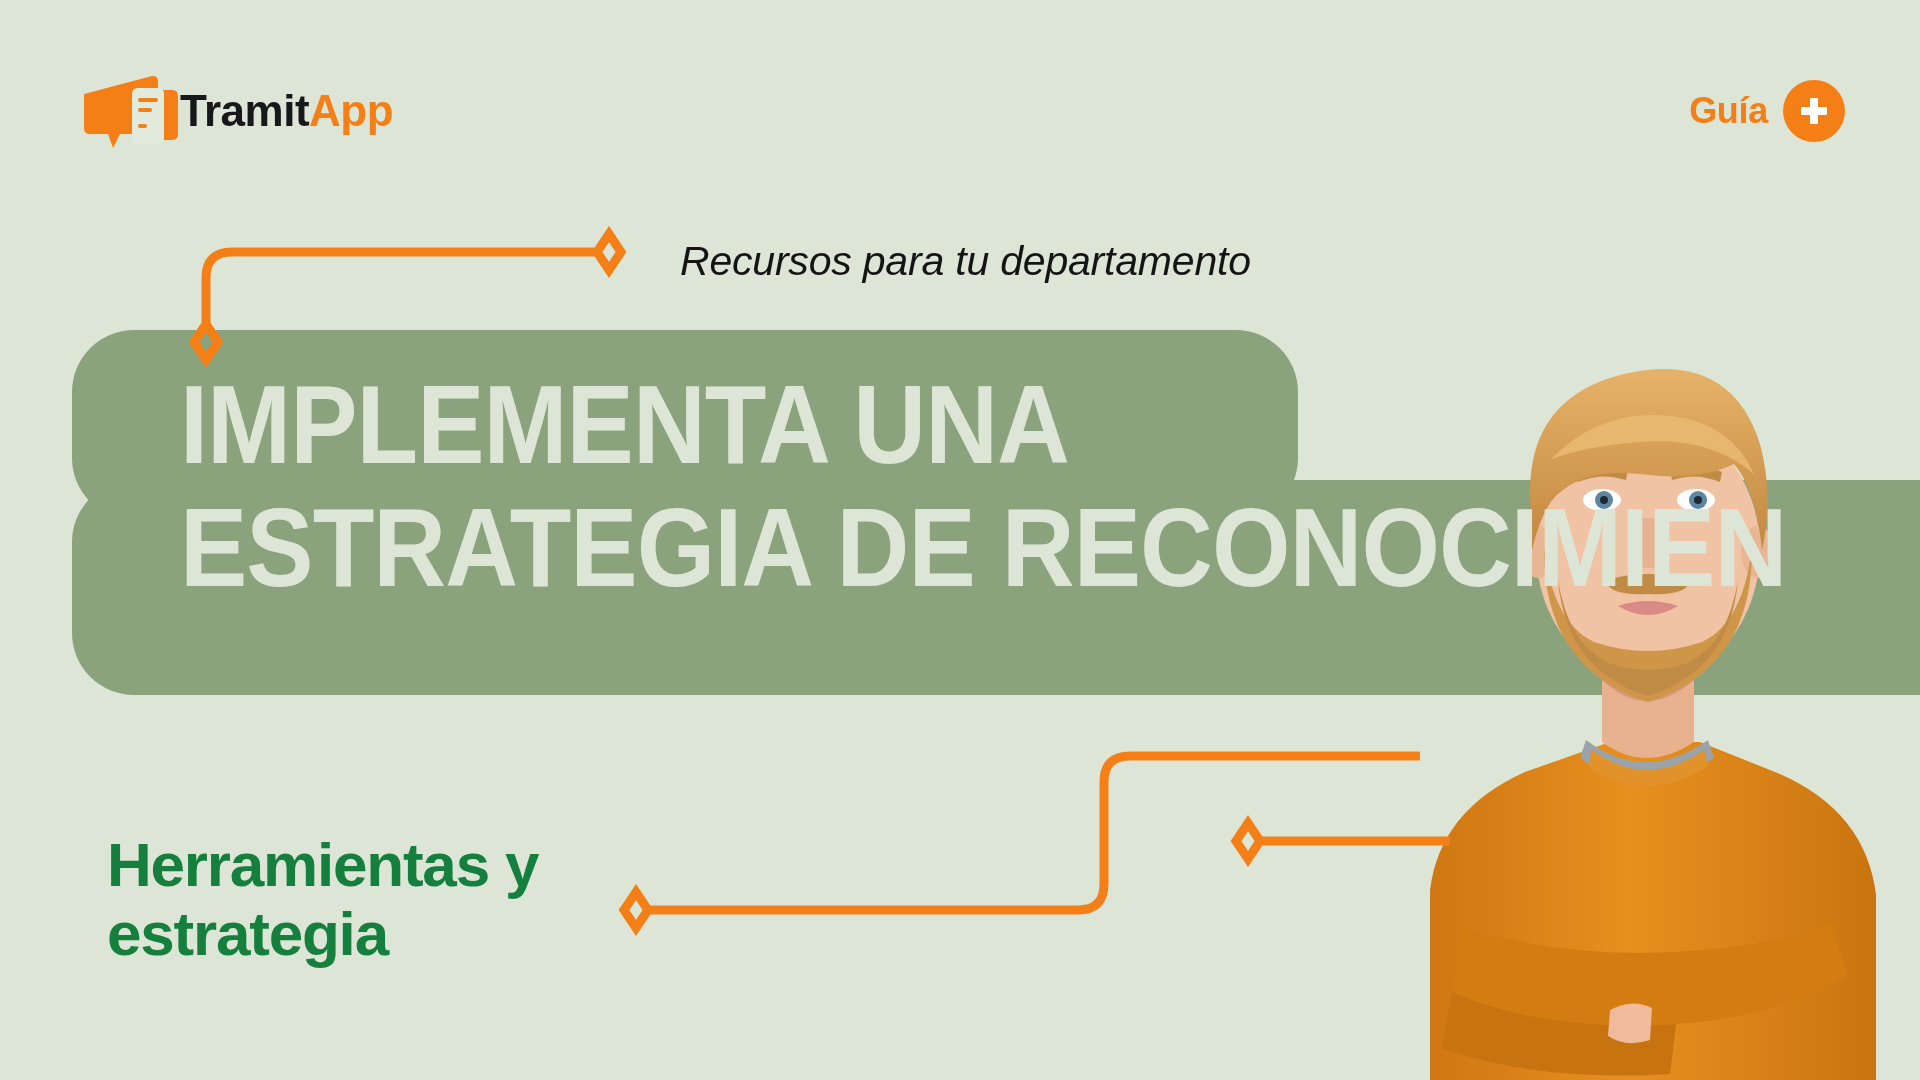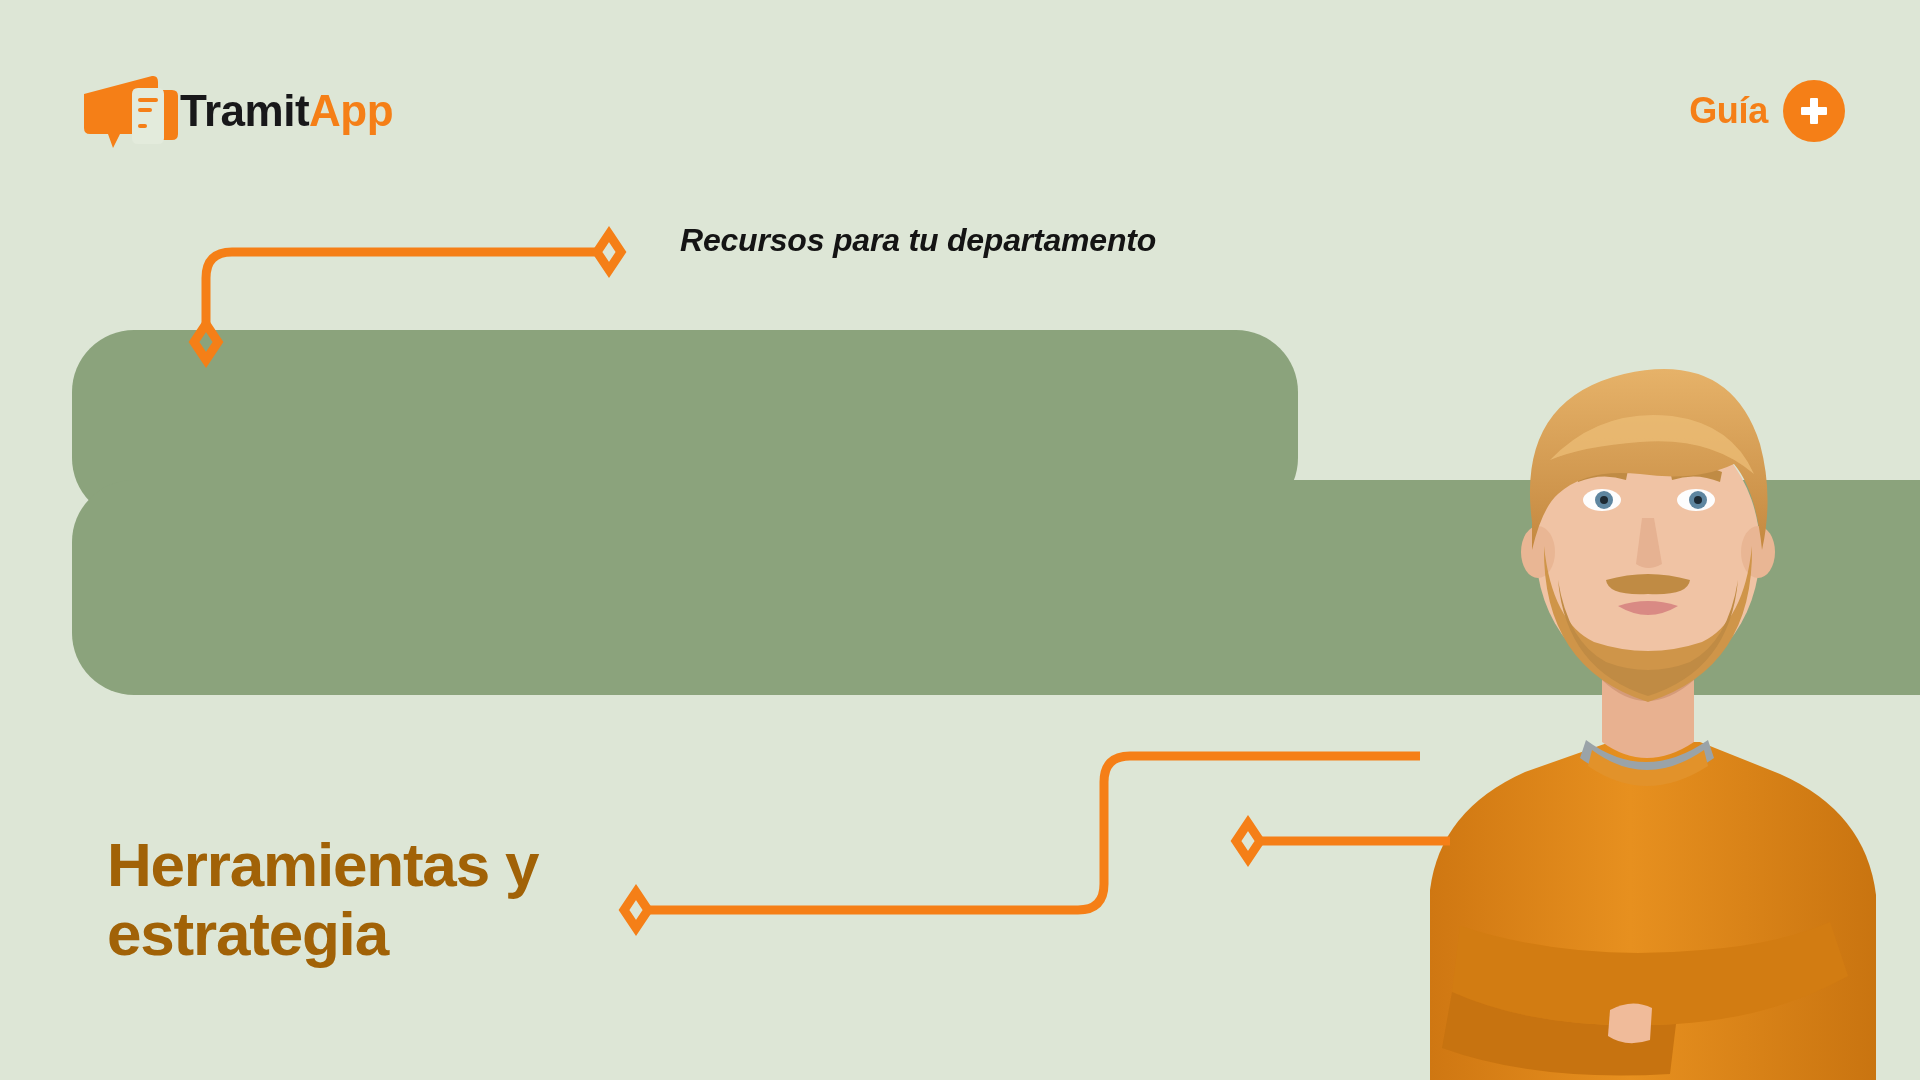--- a/index.html
+++ b/index.html
@@ -38,22 +38,22 @@
   }
   .guia-plus::before, .guia-plus::after {
     content:""; position:absolute; background:#fff; border-radius:1px;
     left:50%; top:50%;
   }
   .guia-plus::before { width:26px; height:8px; transform:translate(-50%,-50%); }
   .guia-plus::after  { width:8px; height:26px; transform:translate(-50%,-50%); }
 
   
   .eyebrow {
-    position:absolute; left:680px; top:222px;
-    font-size:32px; font-style:italic; font-weight:700;
+    position:absolute; left:680px; top:238px;
+    font-size:41px; font-style:italic; font-weight:400;
     color:#141414; white-space:nowrap; letter-spacing:-0.2px;
   }
 
   
   .banner { position:absolute; left:0; top:330px; width:1920px; height:370px; }
   .band {
     position:absolute; background:#8ba37c;
   }
   .band-1 {
     left:72px; top:0; width:1226px; height:190px;
@@ -74,21 +74,21 @@
   .hl-line { position:absolute; left:180px; transform:scaleX(0.9); transform-origin:left center; }
   .hl-1 { top:32px; }
   .hl-2 { top:155px; }
 
   
   .person { position:absolute; right:-10px; bottom:0; width:620px; height:830px; }
 
   
   .subhead {
     position:absolute; left:107px; top:830px;
-    font-size:62px; font-weight:bold; color:#a16207;
+    font-size:62px; font-weight:bold; color:#15803d;
     line-height:1.12; letter-spacing:-1.2px;
   }
 
   
   .connectors { position:absolute; inset:0; pointer-events:none; }
 </style>
 </head>
 <body>
 
 <div class="stage">
@@ -171,20 +171,26 @@
       <circle cx="388" cy="250" r="4" fill="#1d2a33"></circle>
 
       <path d="M266 222 Q292 210 318 220 L316 230 Q292 222 268 232 Z" fill="#c08b44"></path>
       <path d="M360 220 Q386 210 412 222 L410 232 Q386 222 362 230 Z" fill="#c08b44"></path>
 
       <path d="M222 272 Q206 150 314 124 Q420 100 450 194 Q464 246 452 300 Q446 240 424 214 Q386 232 330 224 Q276 218 248 244 Q232 258 222 300 Z" fill="url(#hairg)"></path>
       <path d="M240 210 Q290 158 362 166 Q422 174 444 224 Q400 186 330 192 Q274 196 240 210 Z" fill="#ecbd77" opacity="0.75"></path>
     </g>
   </svg>
 
+  <div class="banner" style="pointer-events:none;">
+    <div class="headline">
+      <div class="hl-line hl-1">IMPLEMENTA UNA</div>
+      <div class="hl-line hl-2">ESTRATEGIA DE RECONOCIMIEN</div>
+    </div>
+  </div>
 
   <div class="subhead">
     <div>Herramientas y</div>
     <div>estrategia</div>
   </div>
 
   <svg class="connectors" viewBox="0 0 1920 1080">
 
     <g>
       <path d="M206 332 L206 278 Q206 252 232 252 L595 252" fill="none" stroke="#F57F17" stroke-width="9" stroke-linecap="butt"></path>

